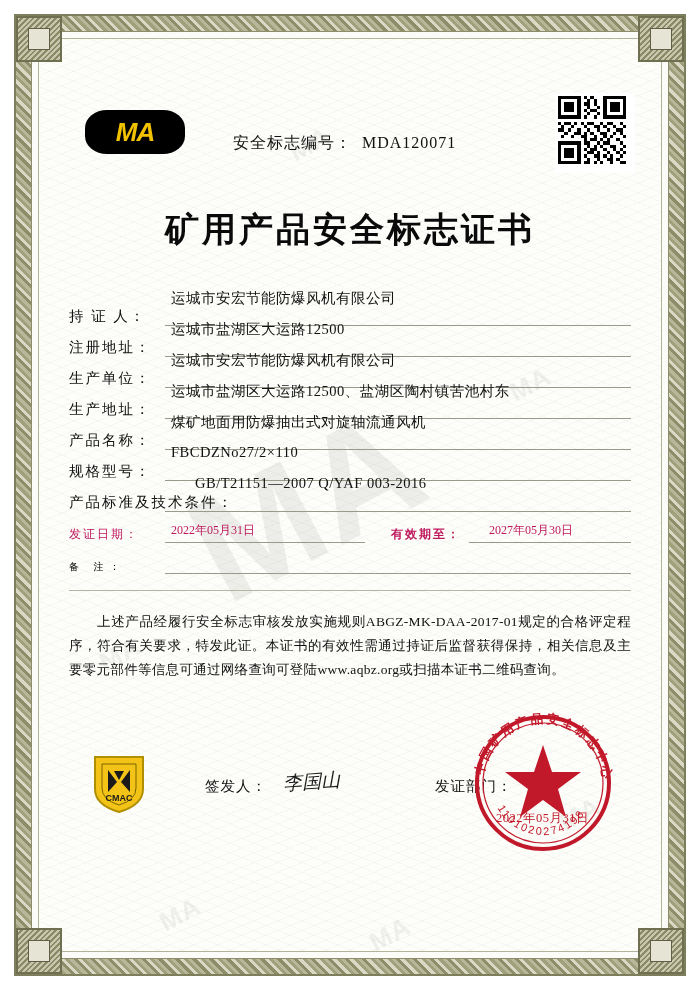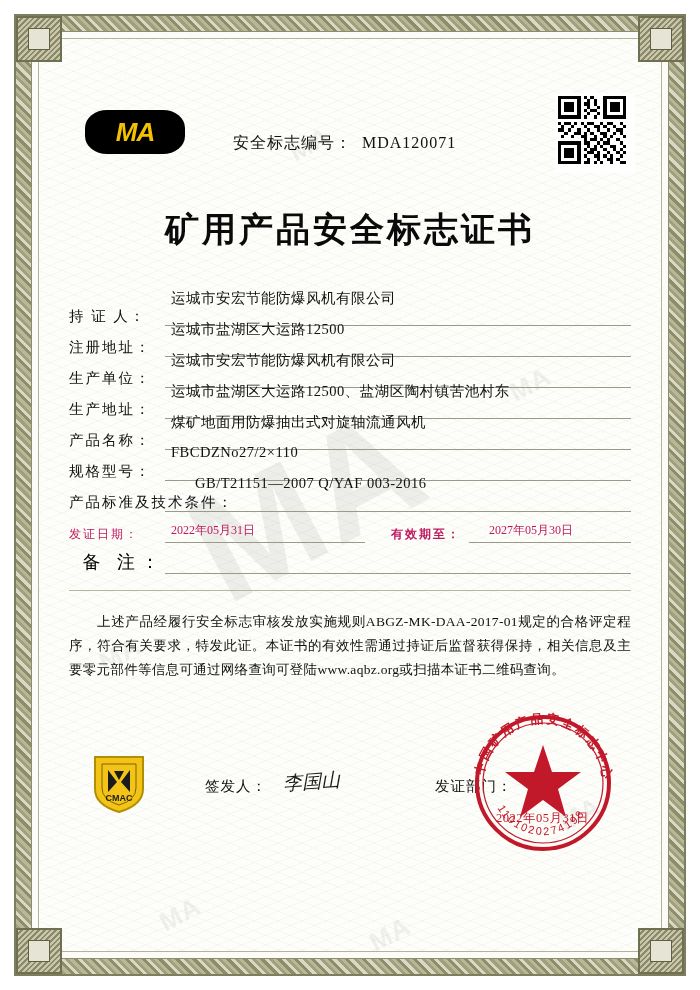--- a/index.html
+++ b/index.html
@@ -230,22 +230,21 @@
   .row-split .value-b {
     flex: 1;
     border-bottom: 1px solid #9a9a8a;
     padding: 0 4px 3px 20px;
   }
 
   .row-note {
     display: flex;
     align-items: flex-end;
     height: 31px;
-    font-size: 18px;
-    text-align: right;
+    font-size: 10px;
   }
   .row-note .label { width: 96px; flex: 0 0 96px; letter-spacing: 6px; }
   .row-note .value { flex: 1; border-bottom: 1px solid #9a9a8a; min-height: 19px; }
 
   
   .separator {
     position: absolute;
     left: 14px; right: 14px;
     top: 535px;
     border-top: 1px solid #b6b5a2;

